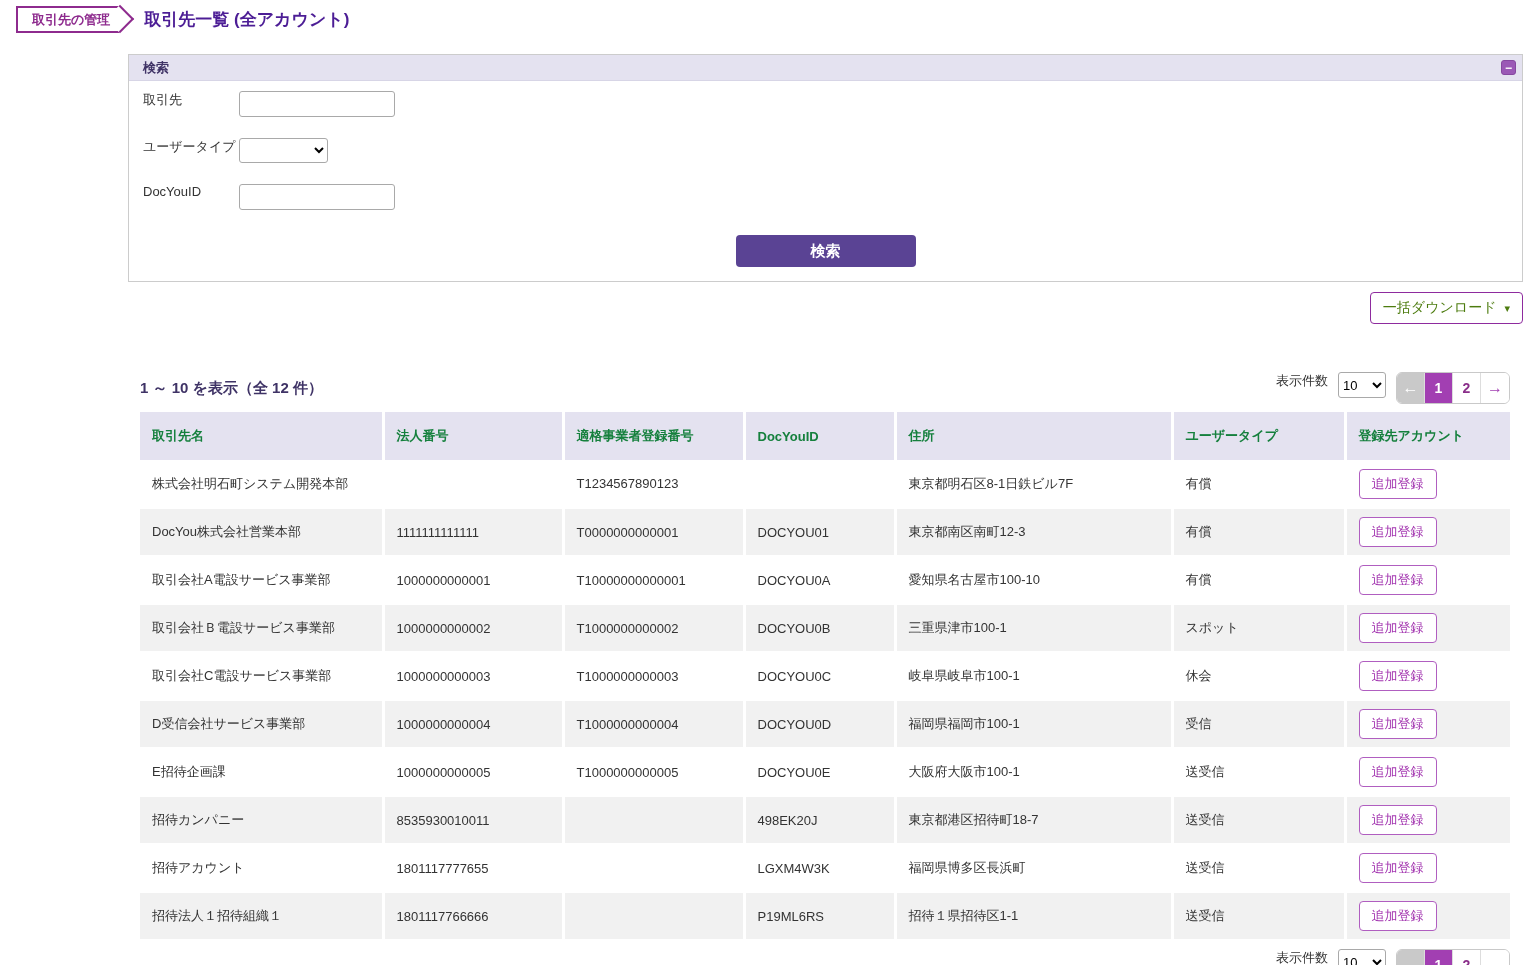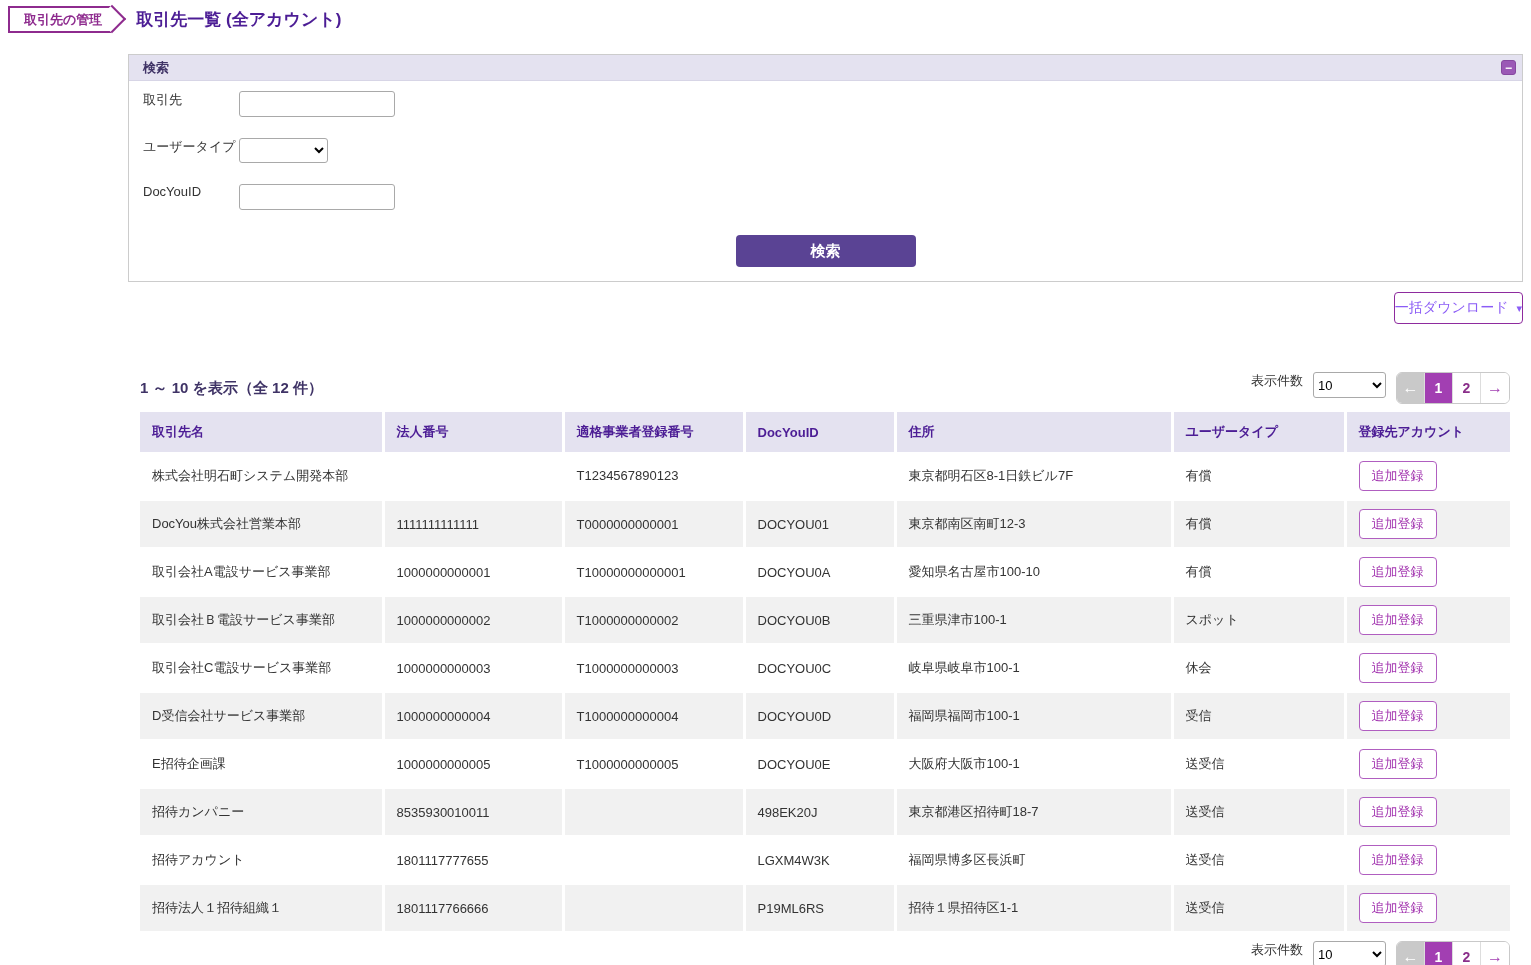--- a/index.html
+++ b/index.html
@@ -6,21 +6,21 @@
   html, body { background: #ffffff; }
   body {
     font-family: "Liberation Sans", "DejaVu Sans", sans-serif;
     font-size: 13px;
     color: #333;
     width: 1531px;
     min-height: 965px;
   }
 
   
-  .topbar { display: flex; align-items: center; gap: 24px; padding: 4px 8px 0 8px; height: 34px; }
+  .topbar { display: flex; align-items: center; gap: 24px; padding: 4px 8px 0 16px; height: 34px; }
   .crumb {
     position: relative;
     border: 2px solid #8e2b8e; border-right: none;
     color: #8e2b8e; font-weight: bold; font-size: 13px;
     height: 27px; line-height: 23px;
     padding: 0 10px 0 14px; background: #fff;
     cursor: pointer; white-space: nowrap;
   }
   .crumb::after {
     content: ''; position: absolute; top: 50%; right: -10px;
@@ -59,62 +59,62 @@
   .submit-row { display: flex; justify-content: center; padding: 4px 0 2px 0; }
   .search-btn {
     width: 180px; height: 32px; background: #5a4394; color: #fff;
     border: none; border-radius: 4px; font-weight: bold; font-size: 15px;
     cursor: pointer; font-family: inherit;
   }
 
   
   .download-row { display: flex; justify-content: flex-end; margin: 10px 8px 0 0; }
   .download-btn {
-    height: 32px; padding: 0 0; background: #fff;
+    height: 32px; padding: 0 12px; background: #fff;
     border: 1px solid #8e2b9e; border-radius: 4px;
-    color: #8b5cf6; font-size: 14px; cursor: pointer; font-family: inherit;
+    color: #4d7c0f; font-size: 14px; cursor: pointer; font-family: inherit;
     display: inline-flex; align-items: center; gap: 8px;
   }
   .download-btn .caret { font-size: 11px; }
 
   
   .table-area { margin: 48px 21px 0 140px; }
   .table-topbar, .table-bottombar {
     display: flex; align-items: center; justify-content: space-between;
     margin-bottom: 8px;
   }
   .table-bottombar { justify-content: flex-end; margin: 8px 0 14px 0; }
   .results-summary { font-size: 15px; font-weight: bold; color: #3f3366; text-align: center; }
 
   .pager-block { display: flex; gap: 10px; }
   .psize-label { font-size: 13px; color: #333; }
   .psize-select {
-    width: 73px; height: 26px; border: 1px solid #a9a9a9; border-radius: 3px;
+    width: 48px; height: 26px; border: 1px solid #a9a9a9; border-radius: 3px;
     font-size: 13px; background: #fff;
   }
   .pager {
     display: inline-flex; border: 1px solid #c9c9c9; border-radius: 6px;
     overflow: hidden; background: #fff;
   }
   .pg {
     width: 28px; height: 30px; display: flex; align-items: center; justify-content: center;
     font-size: 14px; font-weight: bold; cursor: pointer; user-select: none;
     border-right: 1px solid #ddd;
   }
   .pg:last-child { border-right: none; }
   .pg.prev { background: #c9c9c9; color: #ffffff; font-size: 16px; }
   .pg.next { background: #ffffff; color: #a23fb2; font-size: 16px; }
   .pg.num { background: #ffffff; color: #8a2e8a; }
   .pg.num.active { background: #a23fb2; color: #ffffff; }
 
   
   table.partners { width: 100%; border-collapse: collapse; table-layout: fixed; }
   table.partners thead th {
-    background: #e4e2f0; color: #4c1d95; font-weight: bold; font-size: 13px;
-    text-align: left; height: 40px; padding: 0 8px 0 12px;
+    background: #e4e2f0; color: #15803d; font-weight: bold; font-size: 13px;
+    text-align: left; height: 48px; padding: 0 8px 0 12px;
     border-right: 3px solid #ffffff; white-space: nowrap; overflow: hidden;
   }
   table.partners thead th:last-child { border-right: none; }
   table.partners tbody td {
     height: 48px; padding: 0 8px 0 12px; font-size: 13px; color: #333;
     border-right: 3px solid #ffffff; vertical-align: middle;
     white-space: nowrap; overflow: hidden;
   }
   table.partners tbody td:last-child { border-right: none; }
   table.partners tbody tr { background: #ffffff; border-bottom: 2px solid #ffffff; }

